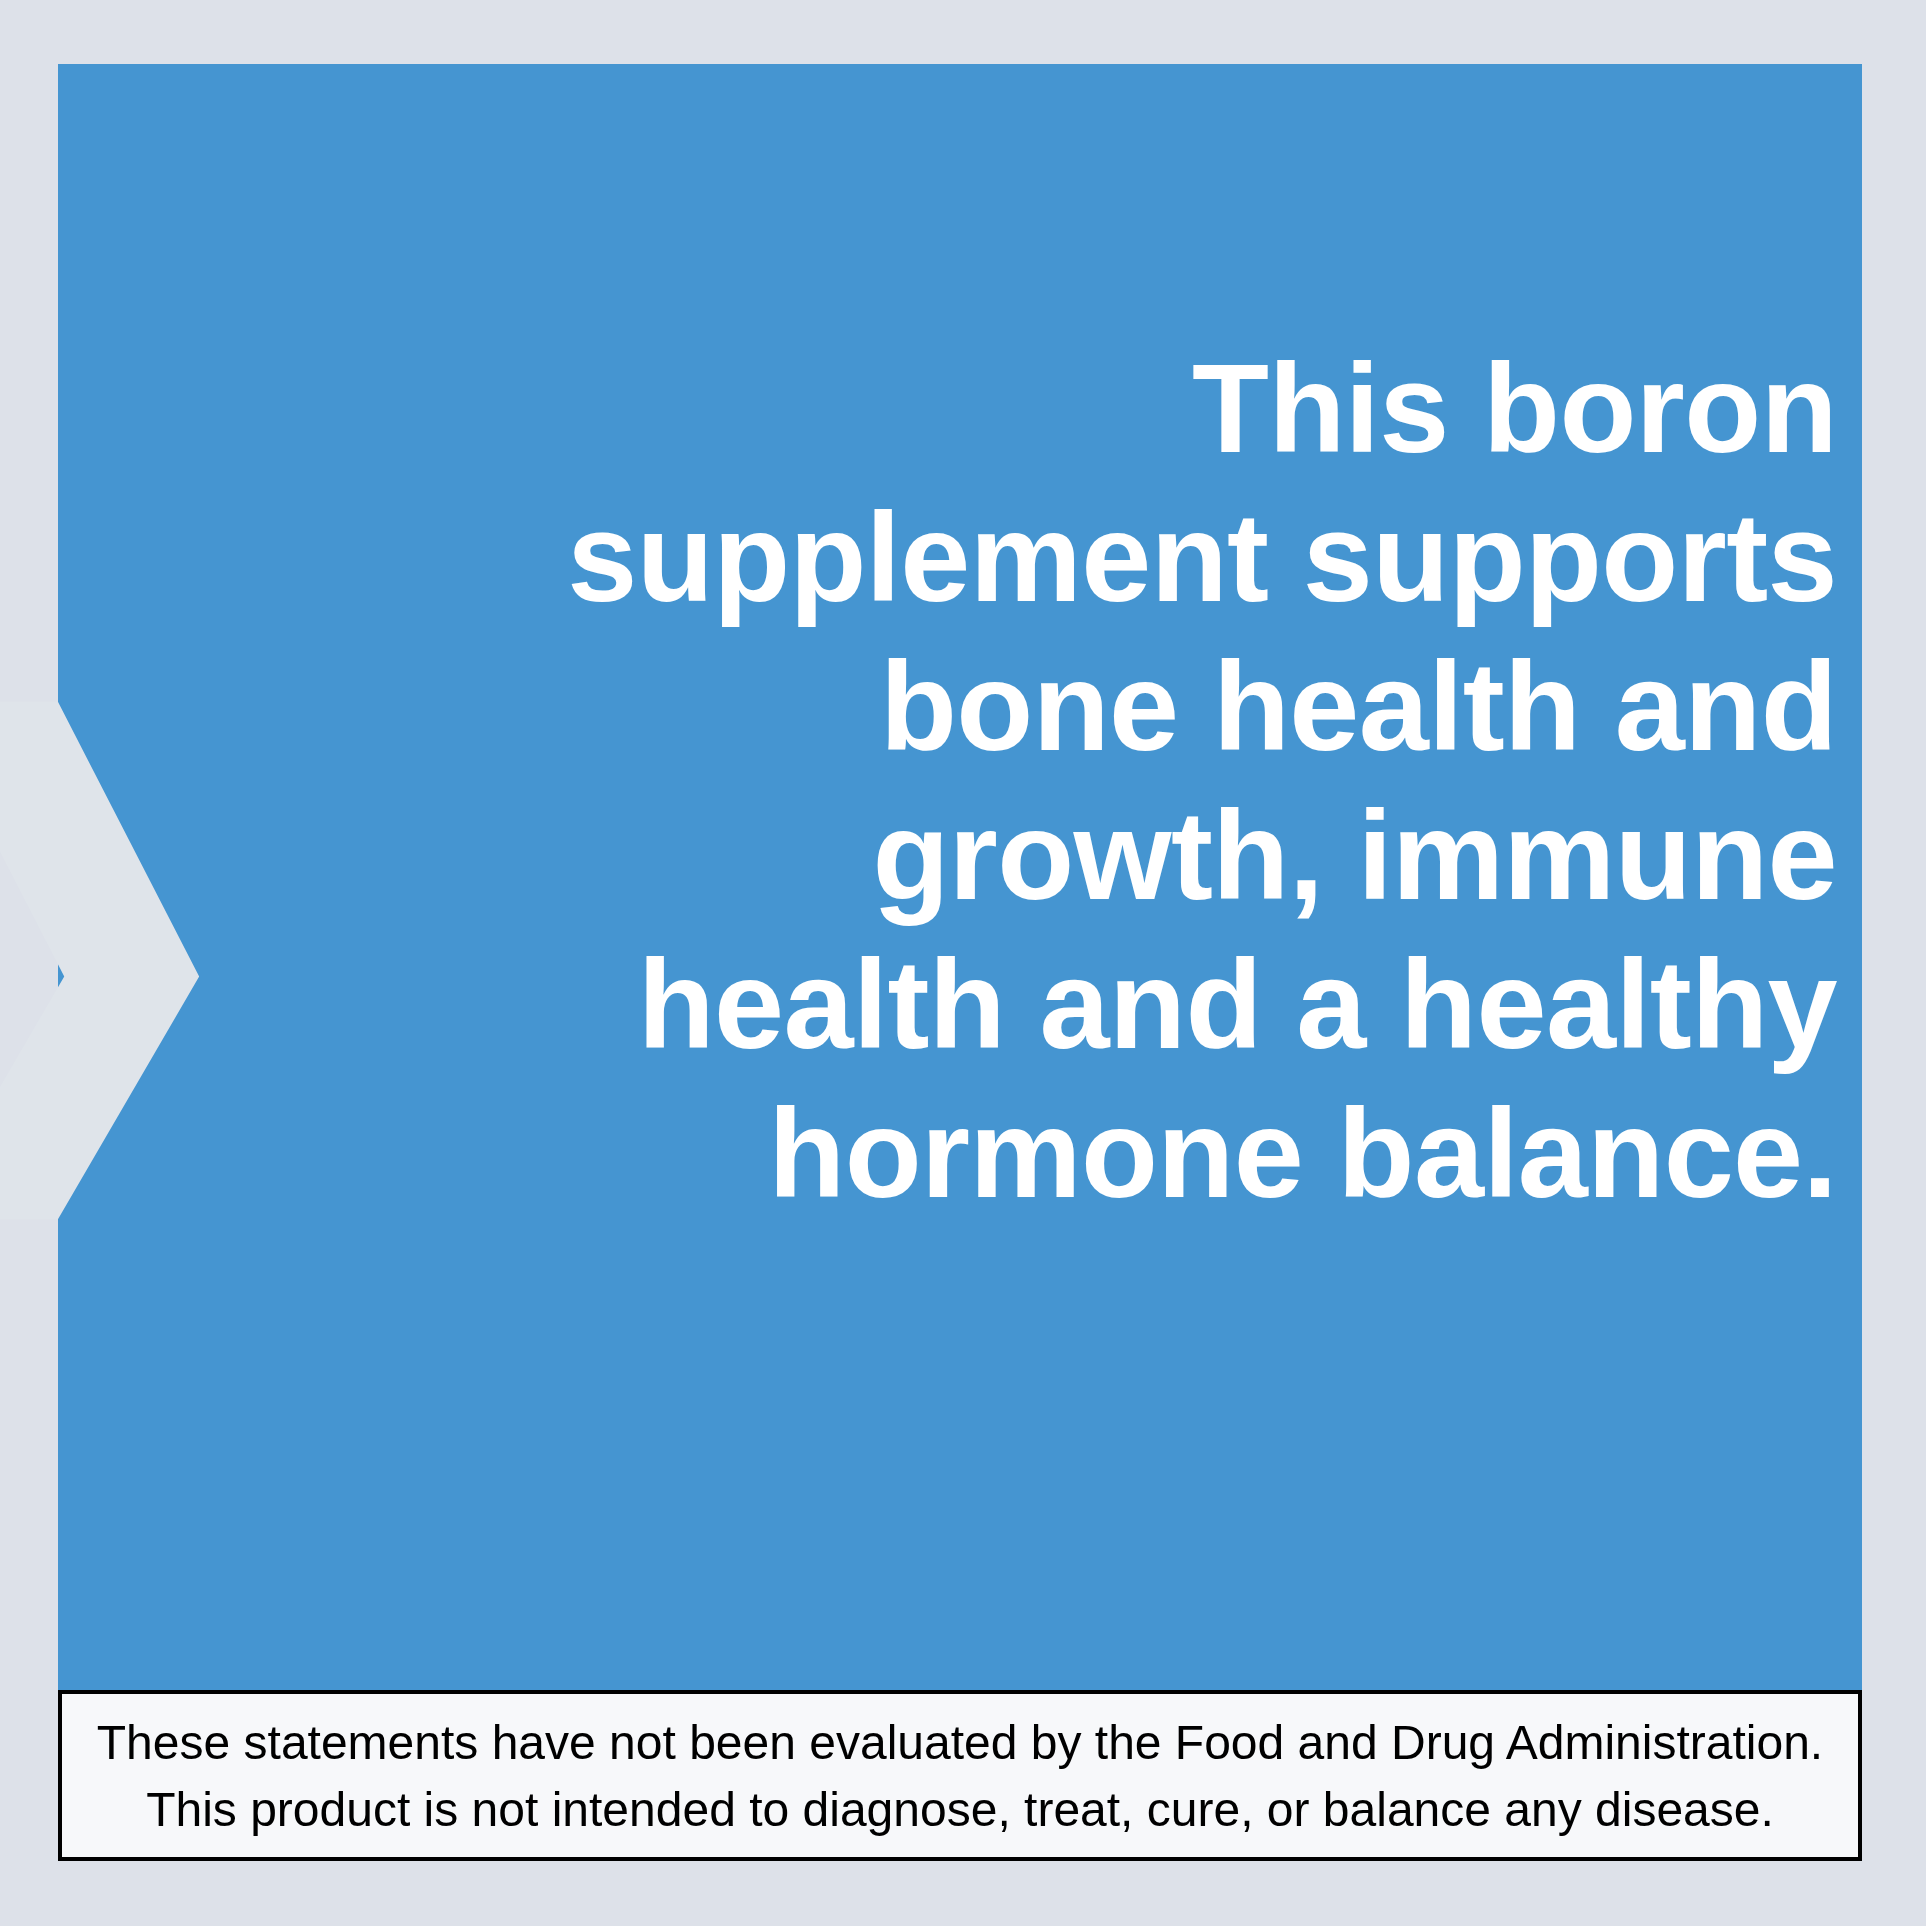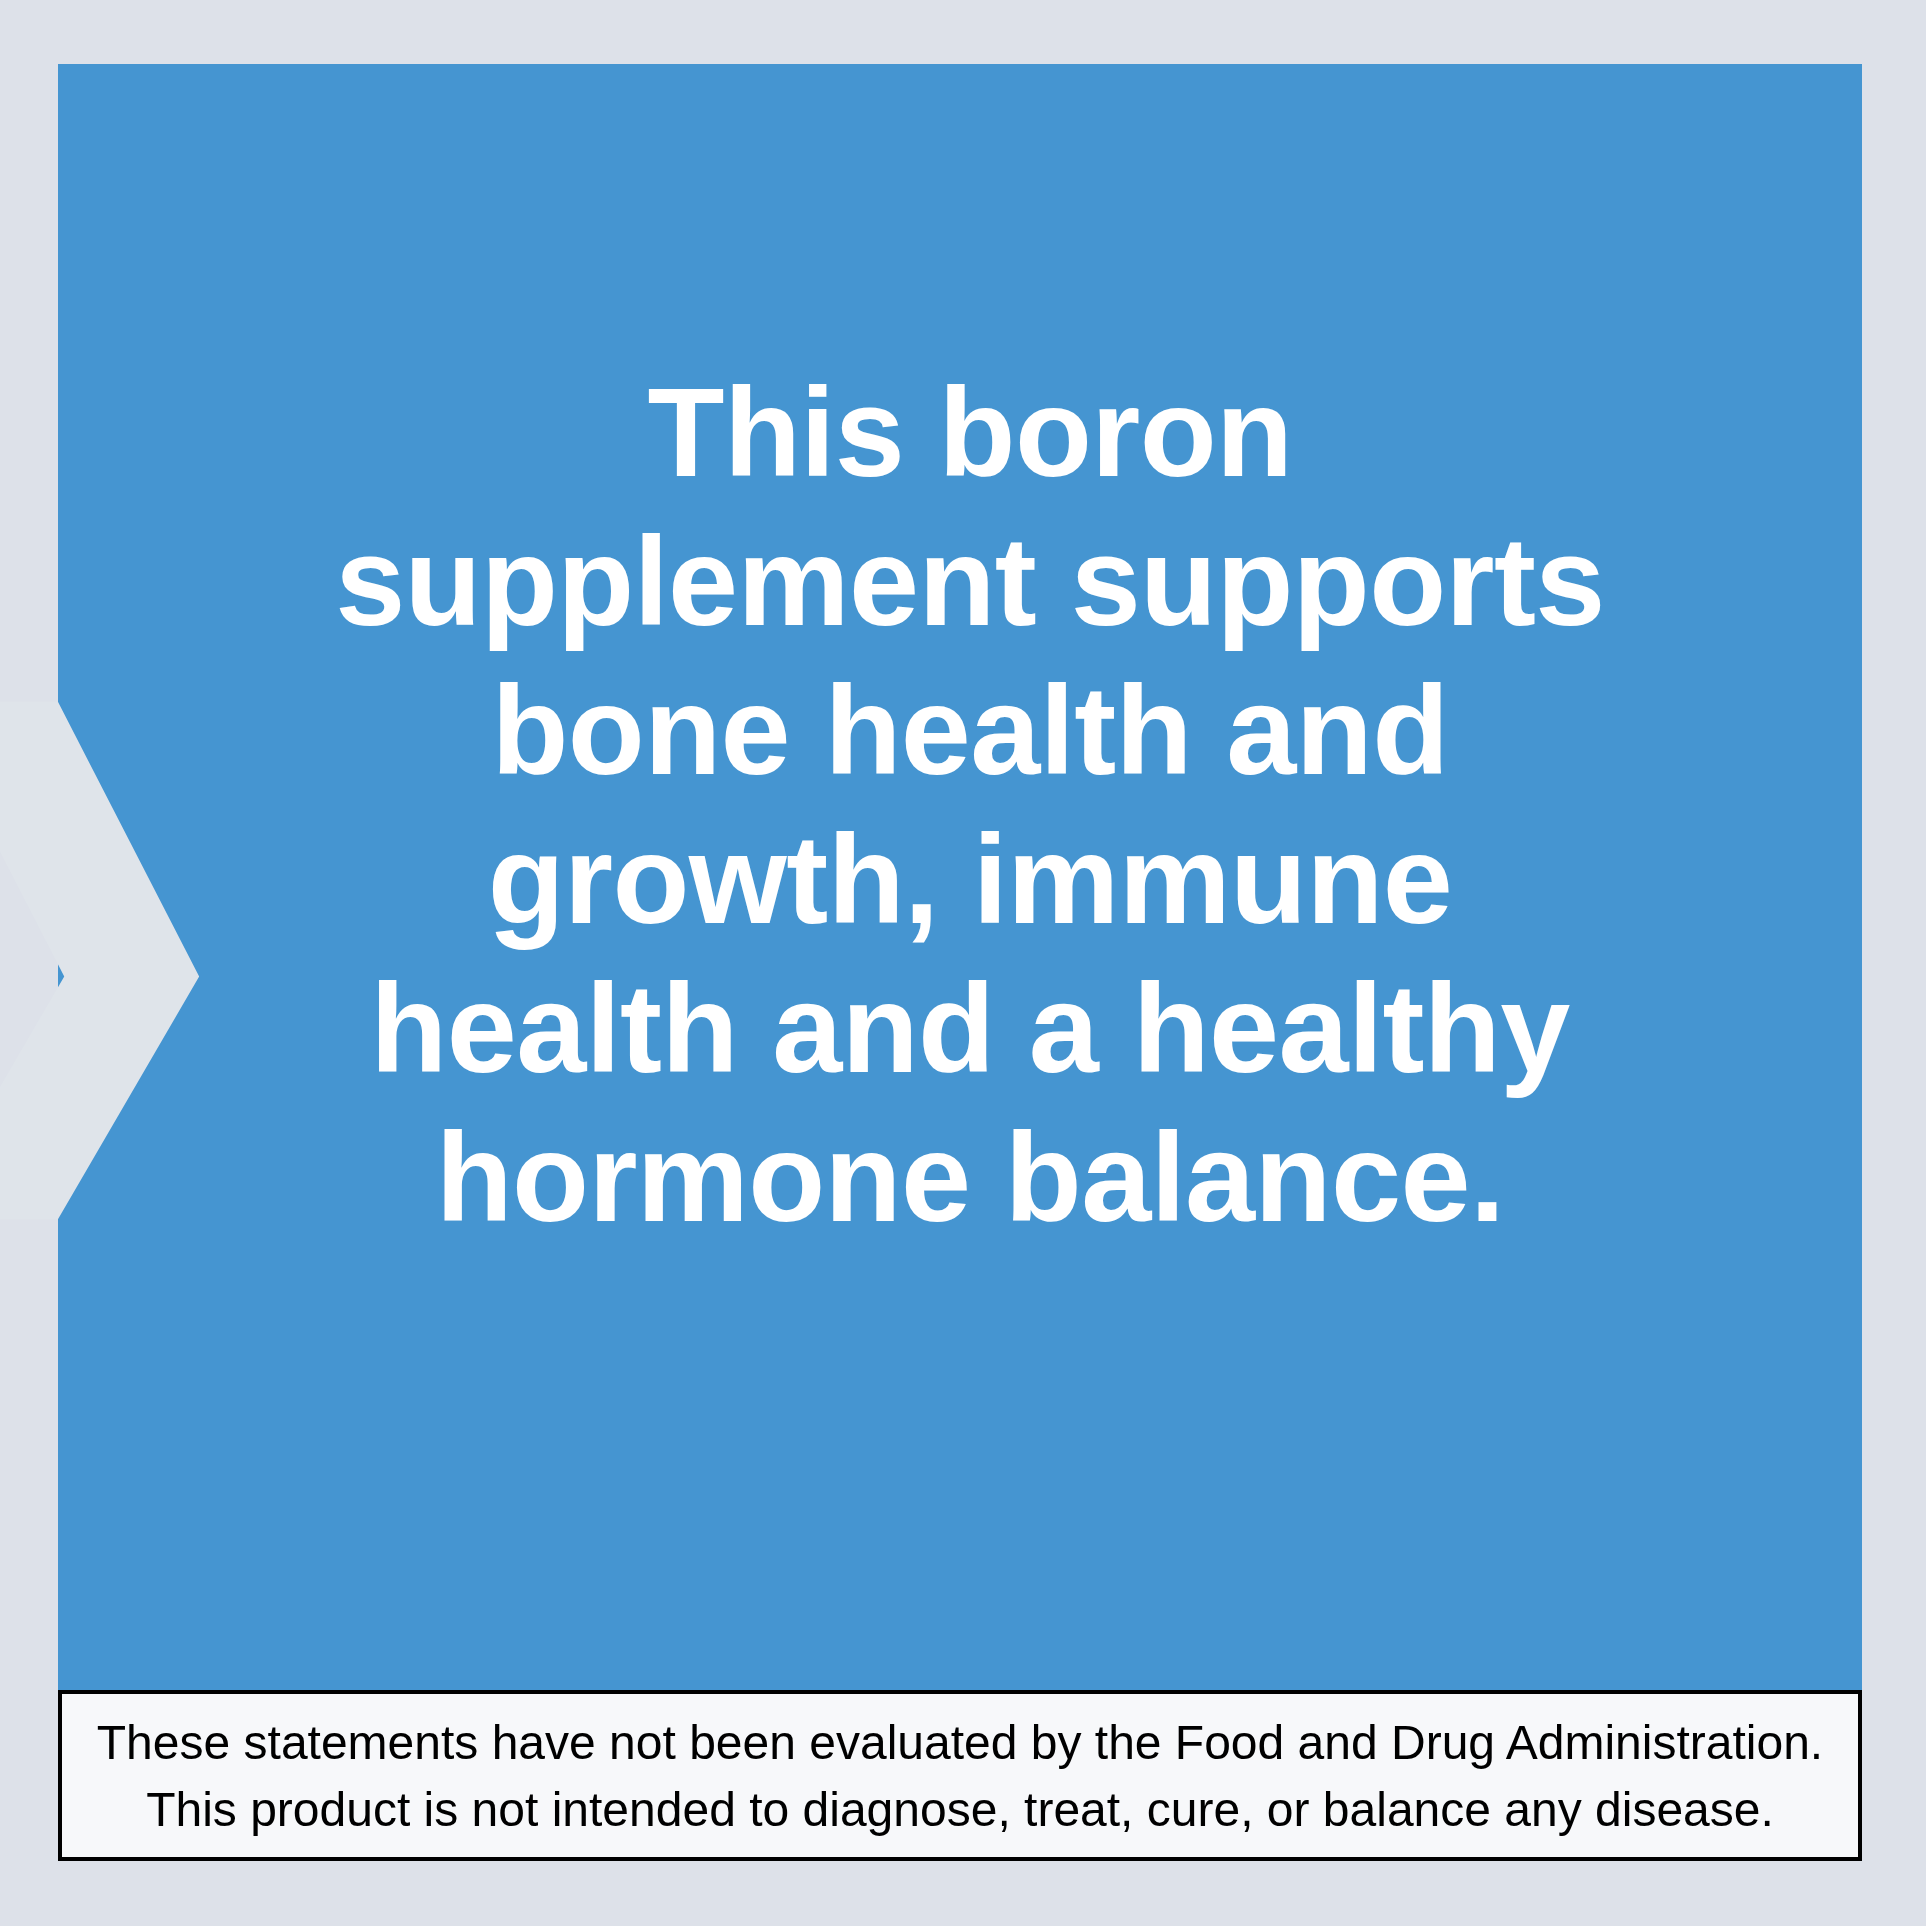--- a/index.html
+++ b/index.html
@@ -35,22 +35,21 @@
     height: 559px;
     pointer-events: none;
   }
 
   
   #headline-block {
     position: absolute;
     left: 103px;
     top: 334px;
     width: 1734px;
-    text-align: center;
-    margin-top: 24px;
+    text-align: right;
   }
   #headline-text {
     margin: 0;
     color: #ffffff;
     font-family: "Liberation Sans Narrow", "Liberation Sans", "DejaVu Sans", sans-serif;
     font-weight: bold;
     font-size: 126px;
     line-height: 149px;
     letter-spacing: -0.6px;
     white-space: pre-line;

